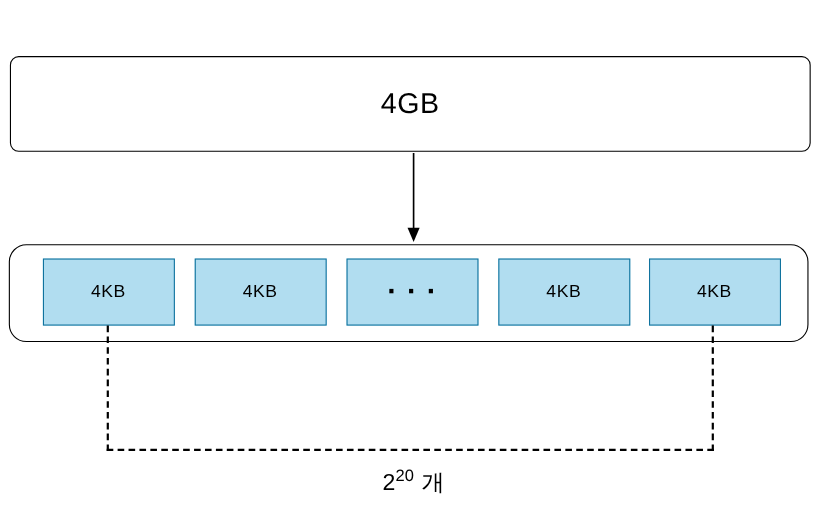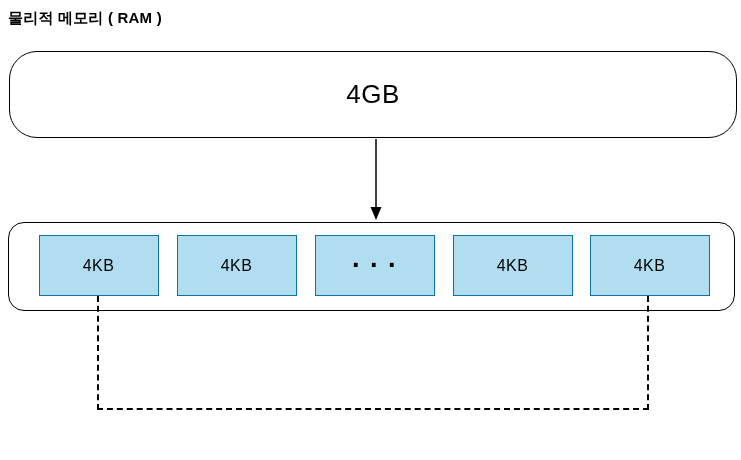--- a/index.html
+++ b/index.html
@@ -26,21 +26,21 @@
     white-space: pre;
   }
   .ram-box {
     position: absolute;
     left: 9px;
     top: 51px;
     width: 728px;
     height: 87px;
     box-sizing: border-box;
     border: 1.5px solid #000000;
-    border-radius: 28px;
+    border-radius: 8px;
     background: #ffffff;
     display: flex;
     align-items: center;
     justify-content: center;
   }
   .ram-label {
     font-size: 26px;
     letter-spacing: 0.5px;
   }
   .arrow {
@@ -112,21 +112,20 @@
   }
   .count .suffix {
     margin-left: 7px;
   }
 </style>
 </head>
 <body>
 
 <div class="canvas">
 
-  <div class="title">물리적 메모리 ( RAM )</div>
 
   <div class="ram-box">
     <span class="ram-label">4GB</span>
   </div>
 
   <svg class="arrow" width="20" height="84" viewBox="0 0 20 84">
     <line x1="10" y1="1" x2="10" y2="72" stroke="#000000" stroke-width="1.5"></line>
     <polygon points="4.5,69 15.5,69 10,82" fill="#000000"></polygon>
   </svg>
 
@@ -143,14 +142,17 @@
     <div class="cell cell-4">
       <span class="cell-label">4KB</span>
     </div>
     <div class="cell cell-5">
       <span class="cell-label">4KB</span>
     </div>
   </div>
 
   <div class="bracket"></div>
 
+  <div class="count">
+    <span>2</span><sup>20</sup><span class="suffix">개</span>
+  </div>
 
 </div>
 
 </body></html>

